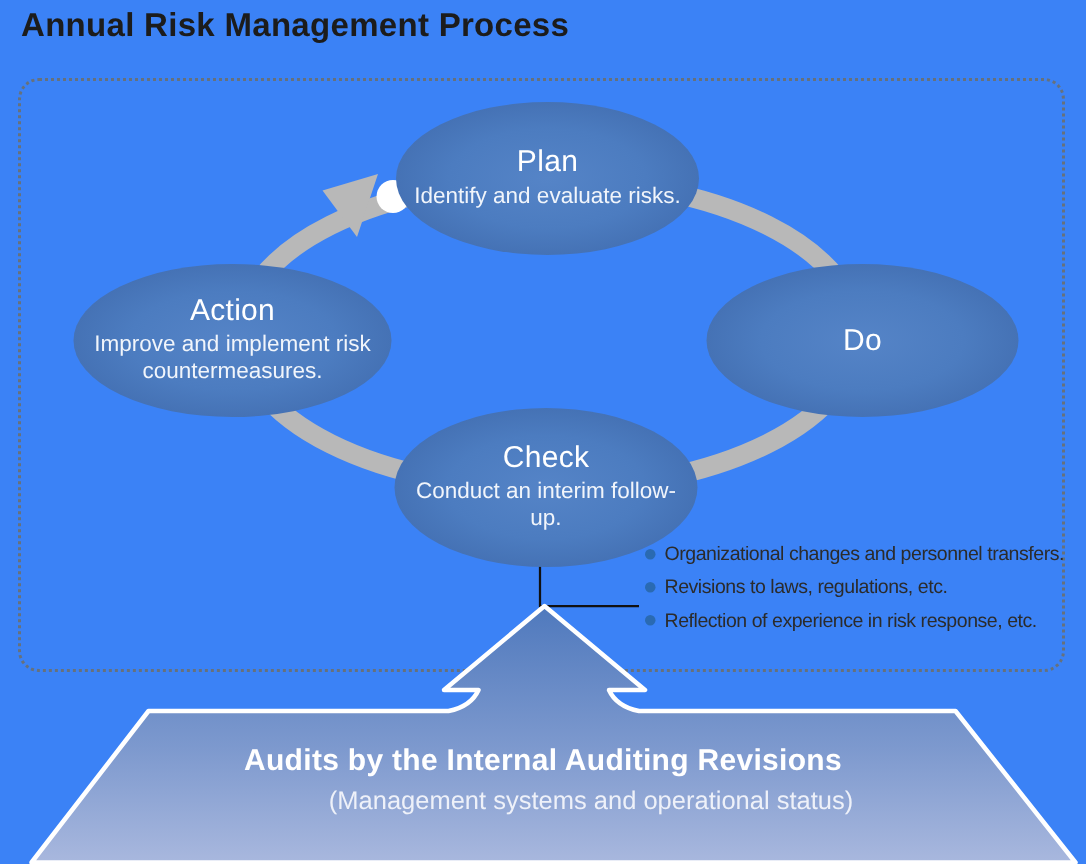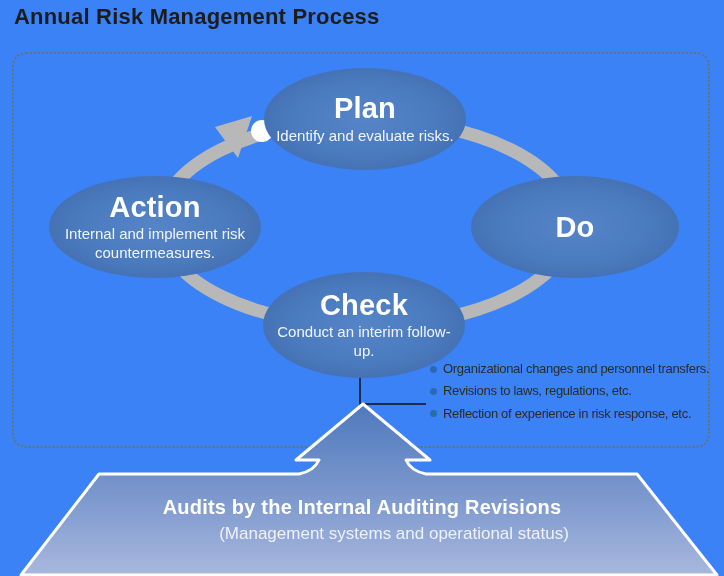--- a/index.html
+++ b/index.html
@@ -15,21 +15,21 @@
     position:absolute;left:12px;top:52px;width:698px;height:396px;
     border:2px dotted #66717c;border-radius:14px;box-sizing:border-box;z-index:1;
   }
   .ring-layer{position:absolute;left:0;top:0;z-index:2;pointer-events:none;}
   .step-ellipse{
     position:absolute;border-radius:50%;z-index:3;
     background:radial-gradient(closest-side,#5584c7 0%,#4c7cc0 65%,#4572b5 100%);
     display:flex;flex-direction:column;align-items:center;justify-content:center;
     text-align:center;color:#fff;
   }
-  .step-ellipse h2{margin:0;font-size:29px;font-weight:bold;line-height:1.05;letter-spacing:0.2px;}
+  .step-ellipse h2{margin:0;font-size:20px;font-weight:normal;line-height:1.05;letter-spacing:0.2px;}
   .step-ellipse p{margin:3px 0 0;font-size:15px;line-height:1.22;color:#f1f5fb;padding:0 10px;}
   .ellipse-plan{left:264px;top:68px;width:202px;height:102px;}
   .ellipse-do{left:471px;top:176px;width:208px;height:102px;}
   .ellipse-action{left:49px;top:176px;width:212px;height:102px;}
   .ellipse-check{left:263px;top:272px;width:202px;height:106px;}
   .notes{
     position:absolute;left:430px;top:362px;width:285px;z-index:3;
   }
   .note-row{display:flex;align-items:center;margin-bottom:8px;white-space:nowrap;}
   .note-dot{
@@ -68,21 +68,21 @@
   </div>
   <div class="step-ellipse ellipse-do">
     <h2>Do</h2>
   </div>
   <div class="step-ellipse ellipse-check">
     <h2>Check</h2>
     <p>Conduct an interim follow-up.</p>
   </div>
   <div class="step-ellipse ellipse-action">
     <h2>Action</h2>
-    <p>Internal and implement risk countermeasures.</p>
+    <p>Improve and implement risk countermeasures.</p>
   </div>
 
   <div class="notes">
     <div class="note-row">
       <span class="note-dot"></span>
       <span class="note-text">Organizational changes and personnel transfers.</span>
     </div>
     <div class="note-row">
       <span class="note-dot"></span>
       <span class="note-text">Revisions to laws, regulations, etc.</span>

